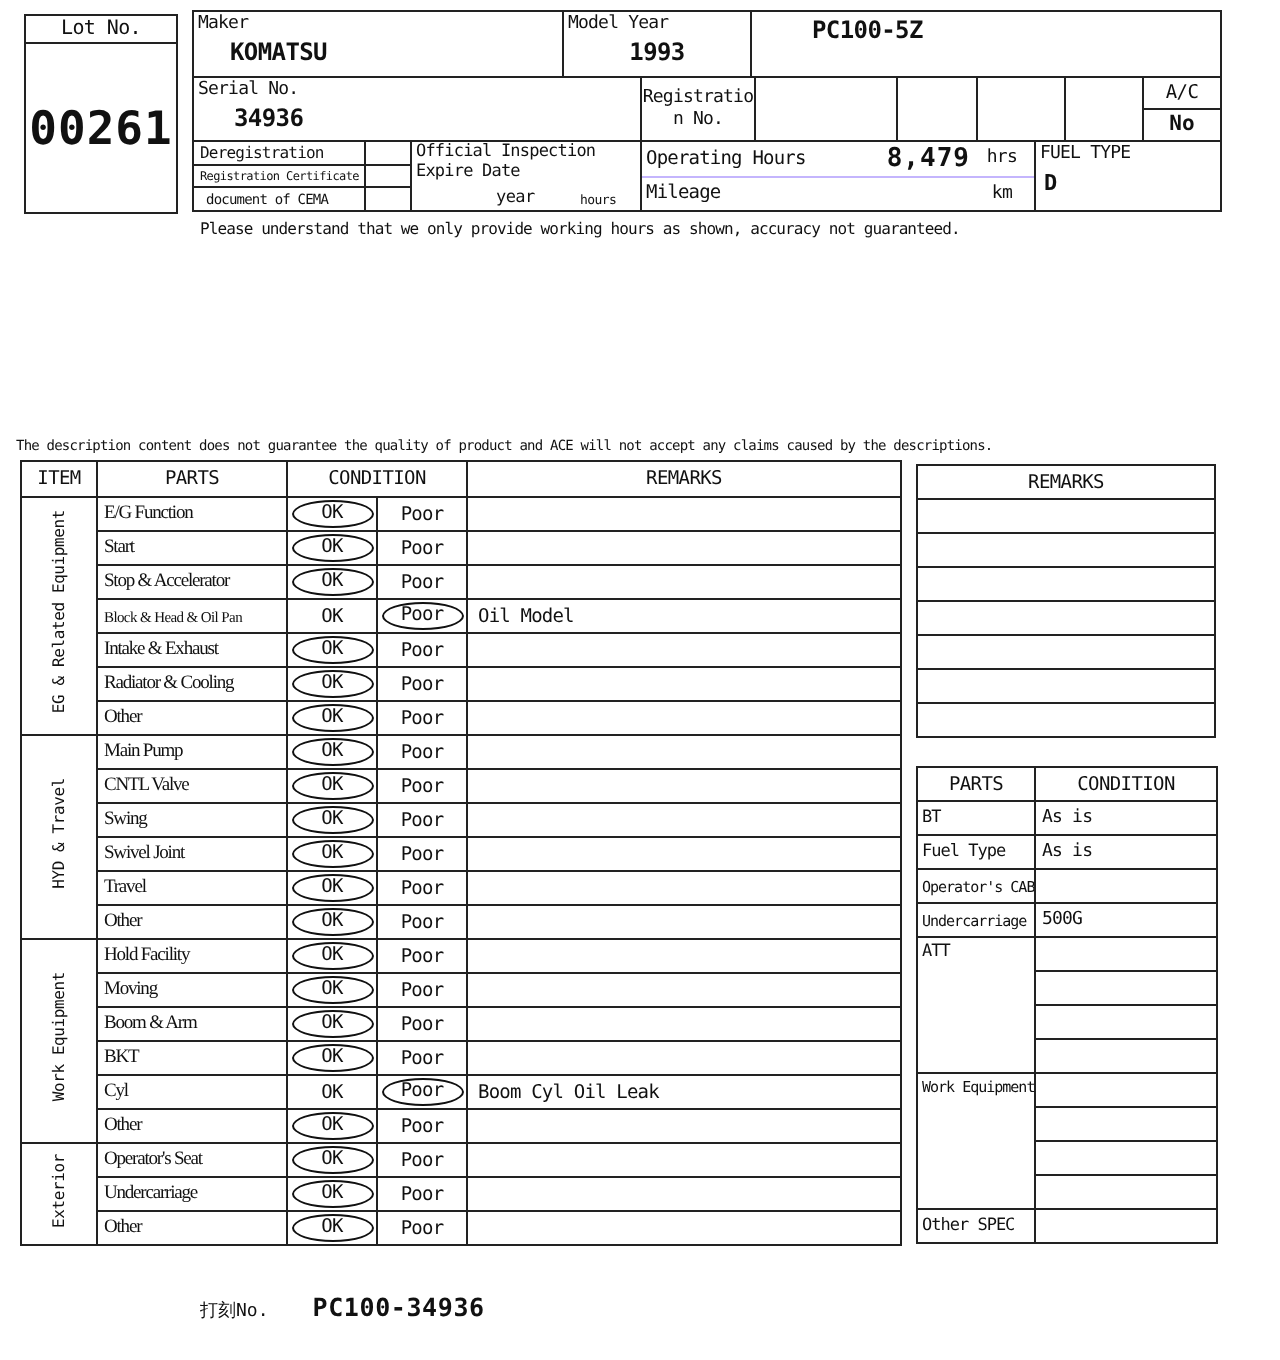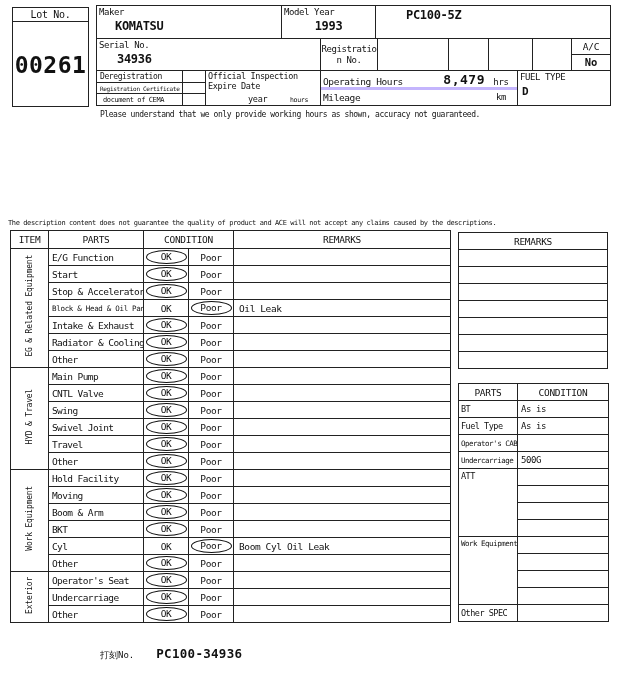--- a/index.html
+++ b/index.html
@@ -41,42 +41,42 @@
   .sl-1{font-size:8px;letter-spacing:-0.4px;}
   .sl-2{font-size:6px;letter-spacing:-0.3px;}
   .sl-3{font-size:7px;letter-spacing:-0.4px;padding-left:6px;}
   .stack-val{width:22px;border-left:1px solid #222;}
   .c-inspect{left:109px;top:65px;width:115px;height:35px;}
   .insp-label{font-size:8.5px;line-height:9.5px;letter-spacing:-0.4px;padding:1px 0 0 2px;}
   .insp-year{position:absolute;left:42px;bottom:1px;font-size:8.5px;letter-spacing:-0.3px;}
   .insp-month{position:absolute;left:84px;bottom:1px;font-size:6.5px;letter-spacing:-0.3px;}
   .c-ophours{left:224px;top:65px;width:197px;height:35px;display:flex;flex-direction:column;}
   .oph-row{flex:1;display:flex;align-items:center;}
-  .oph-row.first{border-bottom:3px solid #c4b5fd;align-items:flex-end;}
+  .oph-row.first{border-bottom:1px solid #c4b5fd;}
   .oph-label{font-size:9.5px;letter-spacing:-0.4px;padding-left:2px;flex:1;}
   .oph-value{font-size:13px;font-weight:600;letter-spacing:0.5px;}
   .oph-unit{width:32px;text-align:center;font-size:9px;letter-spacing:-0.3px;}
   .c-fuel{left:421px;top:65px;width:93px;height:35px;}
   .fuel-val{font-size:11px;font-weight:600;padding:3px 0 0 4px;}
 
   
   .notice{left:100px;top:110px;font-size:8px;letter-spacing:-0.45px;white-space:nowrap;}
   .disclaimer{left:8px;top:219px;font-size:7px;letter-spacing:-0.4px;white-space:nowrap;}
 
   
   table{border-collapse:collapse;table-layout:fixed;background:#fff;}
   th,td{border:1px solid #222;padding:0;overflow:hidden;white-space:nowrap;}
   th{font-weight:normal;font-size:9.5px;letter-spacing:-0.3px;text-align:center;}
 
   #main-table{left:10px;top:230px;width:440px;}
   #main-table thead tr{height:18px;}
   #main-table tbody tr{height:17px;}
   .item-cell{text-align:center;vertical-align:middle;}
   .vtext{writing-mode:vertical-rl;transform:rotate(180deg);font-size:8px;letter-spacing:-0.2px;white-space:nowrap;display:inline-block;}
-  .part{font-size:9.5px;letter-spacing:-0.6px;text-align:left;padding-left:3px;}
+  .part{font-size:9.5px;letter-spacing:-0.6px;text-align:left;padding-left:3px;font-family:Liberation Serif, serif;}
   .part.small{font-size:7.5px;letter-spacing:-0.3px;}
   .cond{text-align:center;font-size:9.5px;letter-spacing:-0.4px;}
   .circ{display:inline-block;box-sizing:border-box;border:1.5px solid #111;border-radius:50%;width:41px;height:14px;line-height:11px;}
   .remark{font-size:9.5px;letter-spacing:-0.4px;text-align:left;padding-left:5px;}
 
   #remarks-table{left:458px;top:232px;width:150px;}
   #remarks-table thead tr{height:17px;}
   #remarks-table tbody tr{height:17px;}
 
   #spec-table{left:458px;top:383px;width:150px;}
@@ -204,21 +204,21 @@
         <tr>
           <td class="part">Stop &amp; Accelerator</td>
           <td class="cond"><span class="circ">OK</span></td>
           <td class="cond"><span>Poor</span></td>
           <td class="remark"></td>
         </tr>
         <tr>
           <td class="part small">Block &amp; Head &amp; Oil Pan</td>
           <td class="cond"><span>OK</span></td>
           <td class="cond"><span class="circ">Poor</span></td>
-          <td class="remark">Oil Leak</td>
+          <td class="remark">Oil Model</td>
         </tr>
         <tr>
           <td class="part">Intake &amp; Exhaust</td>
           <td class="cond"><span class="circ">OK</span></td>
           <td class="cond"><span>Poor</span></td>
           <td class="remark"></td>
         </tr>
         <tr>
           <td class="part">Radiator &amp; Cooling</td>
           <td class="cond"><span class="circ">OK</span></td>

